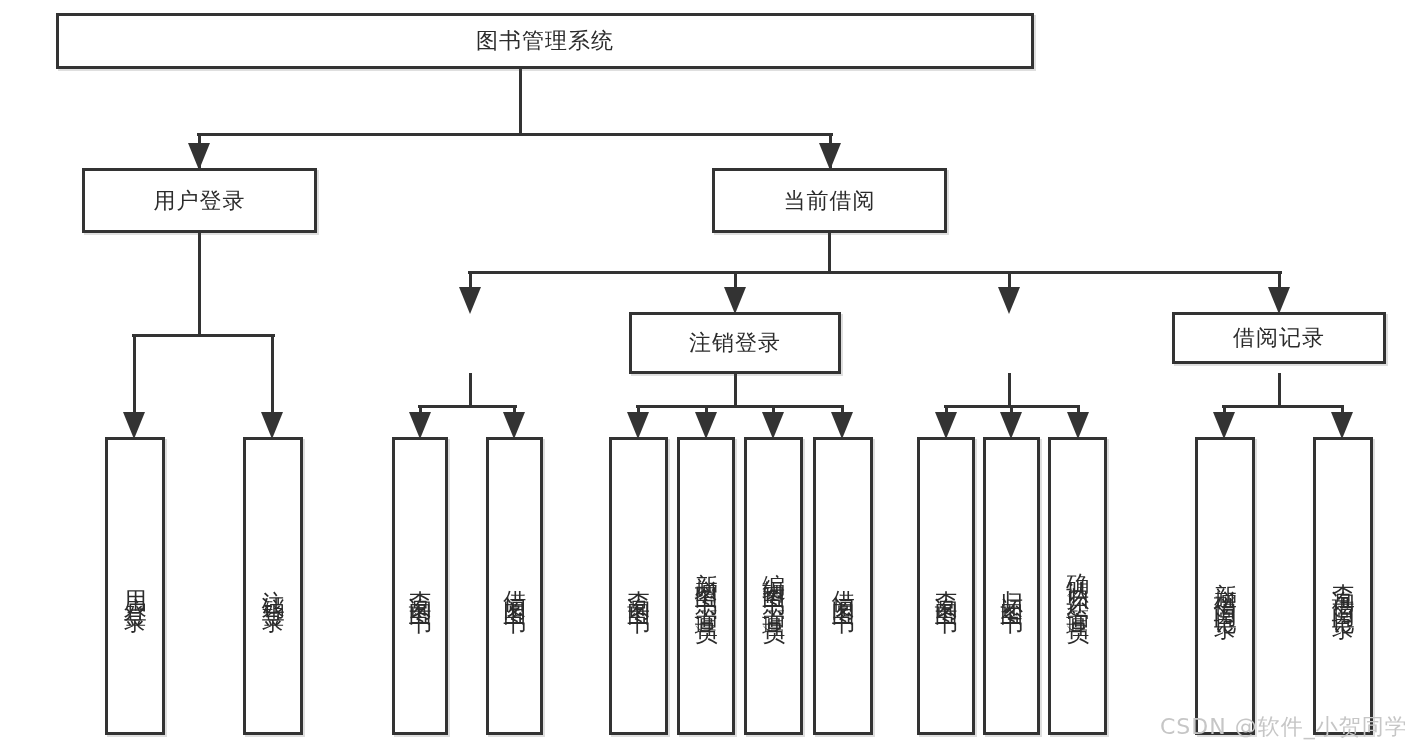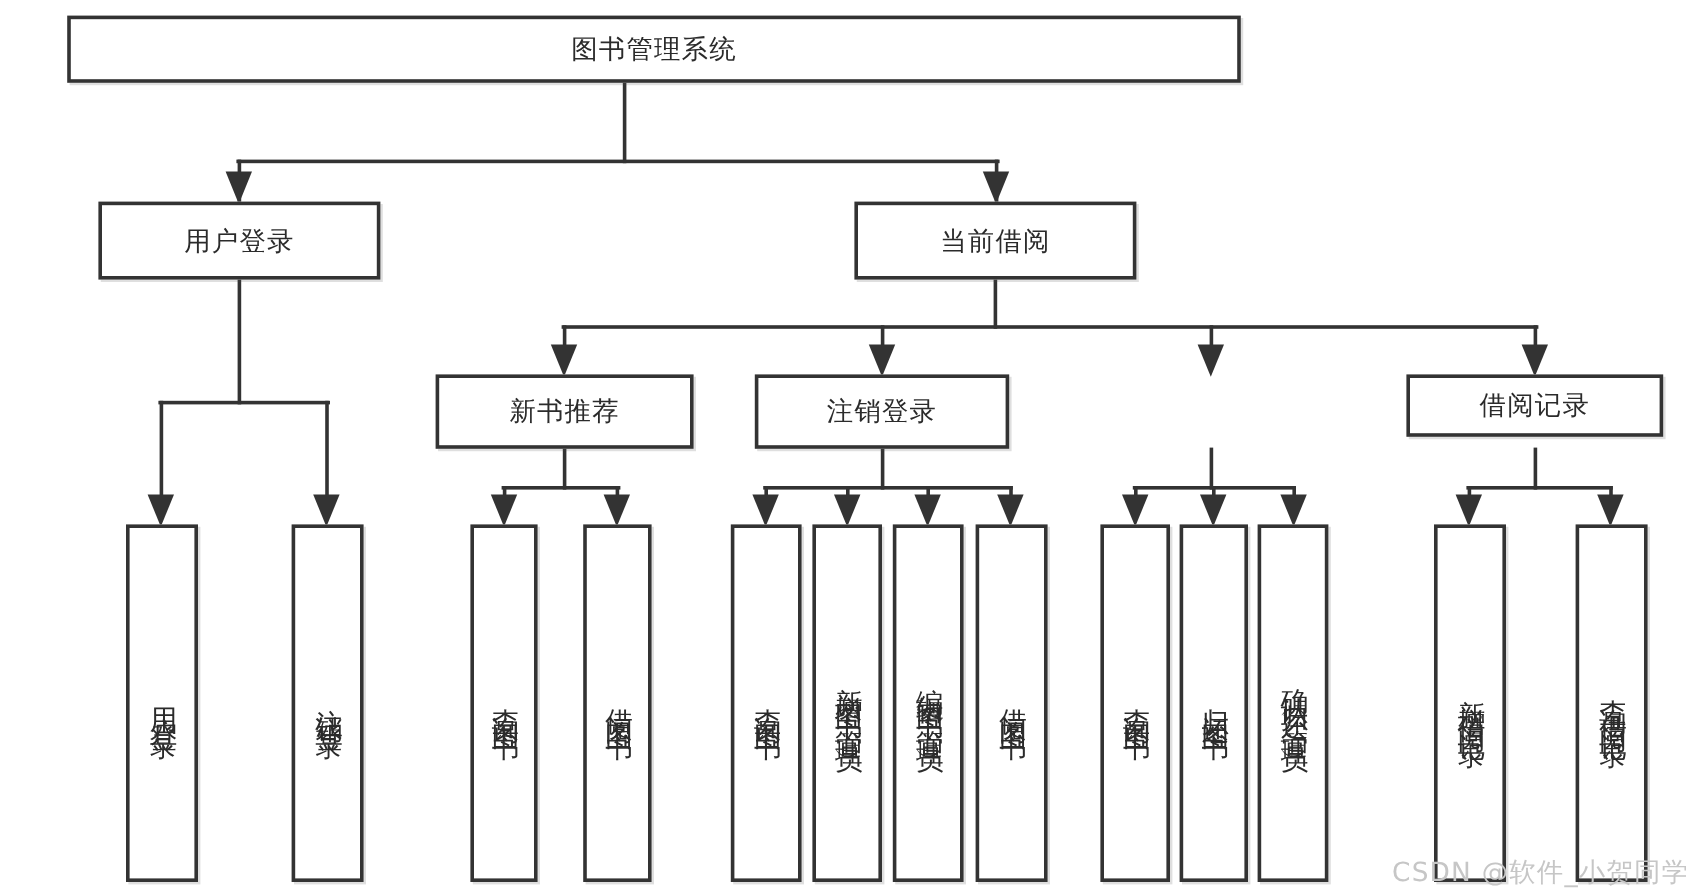--- a/index.html
+++ b/index.html
@@ -123,23 +123,20 @@
     <span class="hlabel">图书管理系统</span>
   </div>
 
   <div class="box" style="left:82px;top:168px;width:235px;height:65px;">
     <span class="hlabel">用户登录</span>
   </div>
   <div class="box" style="left:712px;top:168px;width:235px;height:65px;">
     <span class="hlabel">当前借阅</span>
   </div>
 
-  <div class="box" style="left:363px;top:312px;width:215px;height:62px;">
-    <span class="hlabel">新书推荐</span>
-  </div>
   <div class="box" style="left:629px;top:312px;width:212px;height:62px;">
     <span class="hlabel">注销登录</span>
   </div>
   <div class="box" style="left:1172px;top:312px;width:214px;height:52px;">
     <span class="hlabel">借阅记录</span>
   </div>
 
   <div class="box vbox" style="left:105px;top:437px;width:60px;height:298px;">
     <span class="vlabel">用户登录</span>
   </div>

